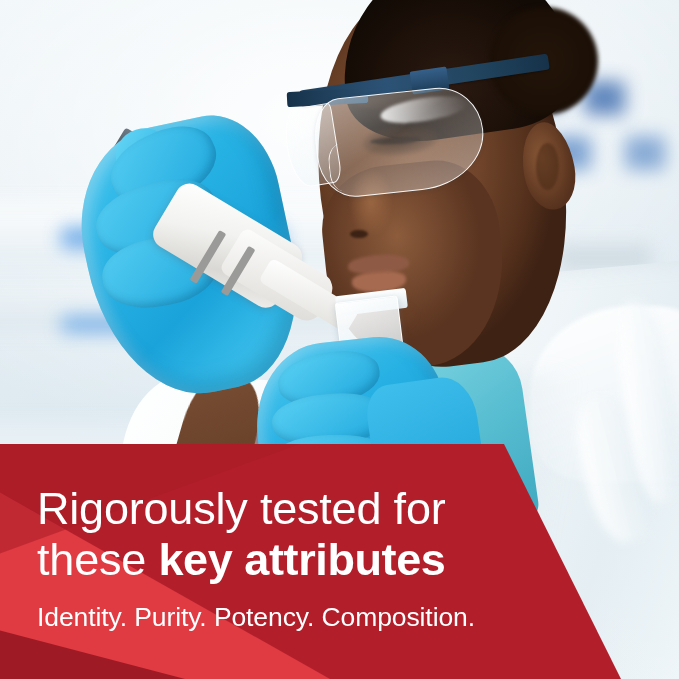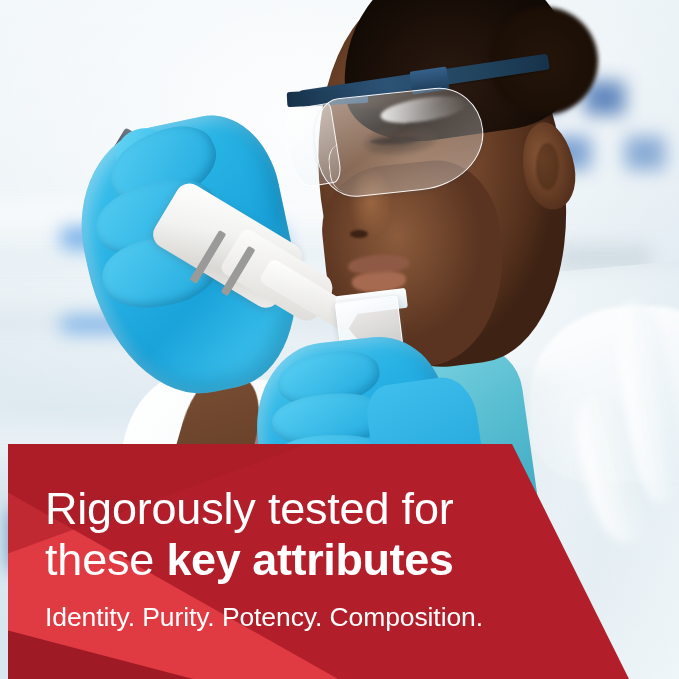--- a/index.html
+++ b/index.html
@@ -461,21 +461,21 @@
   .photo-soft {
     position: absolute; inset: 0;
     backdrop-filter: none;
     background: linear-gradient(0deg, rgba(255,255,255,.05), rgba(255,255,255,0) 30%);
     pointer-events: none;
   }
 
   
   .banner {
     position: absolute;
-    left: 8px;
+    left: 0;
     top: 0;
     width: 579px;
     height: 679px;
     pointer-events: none;
   }
   .banner svg { display: block; }
 
   .head-line {
     font-size: 45px;
     line-height: 51px;

